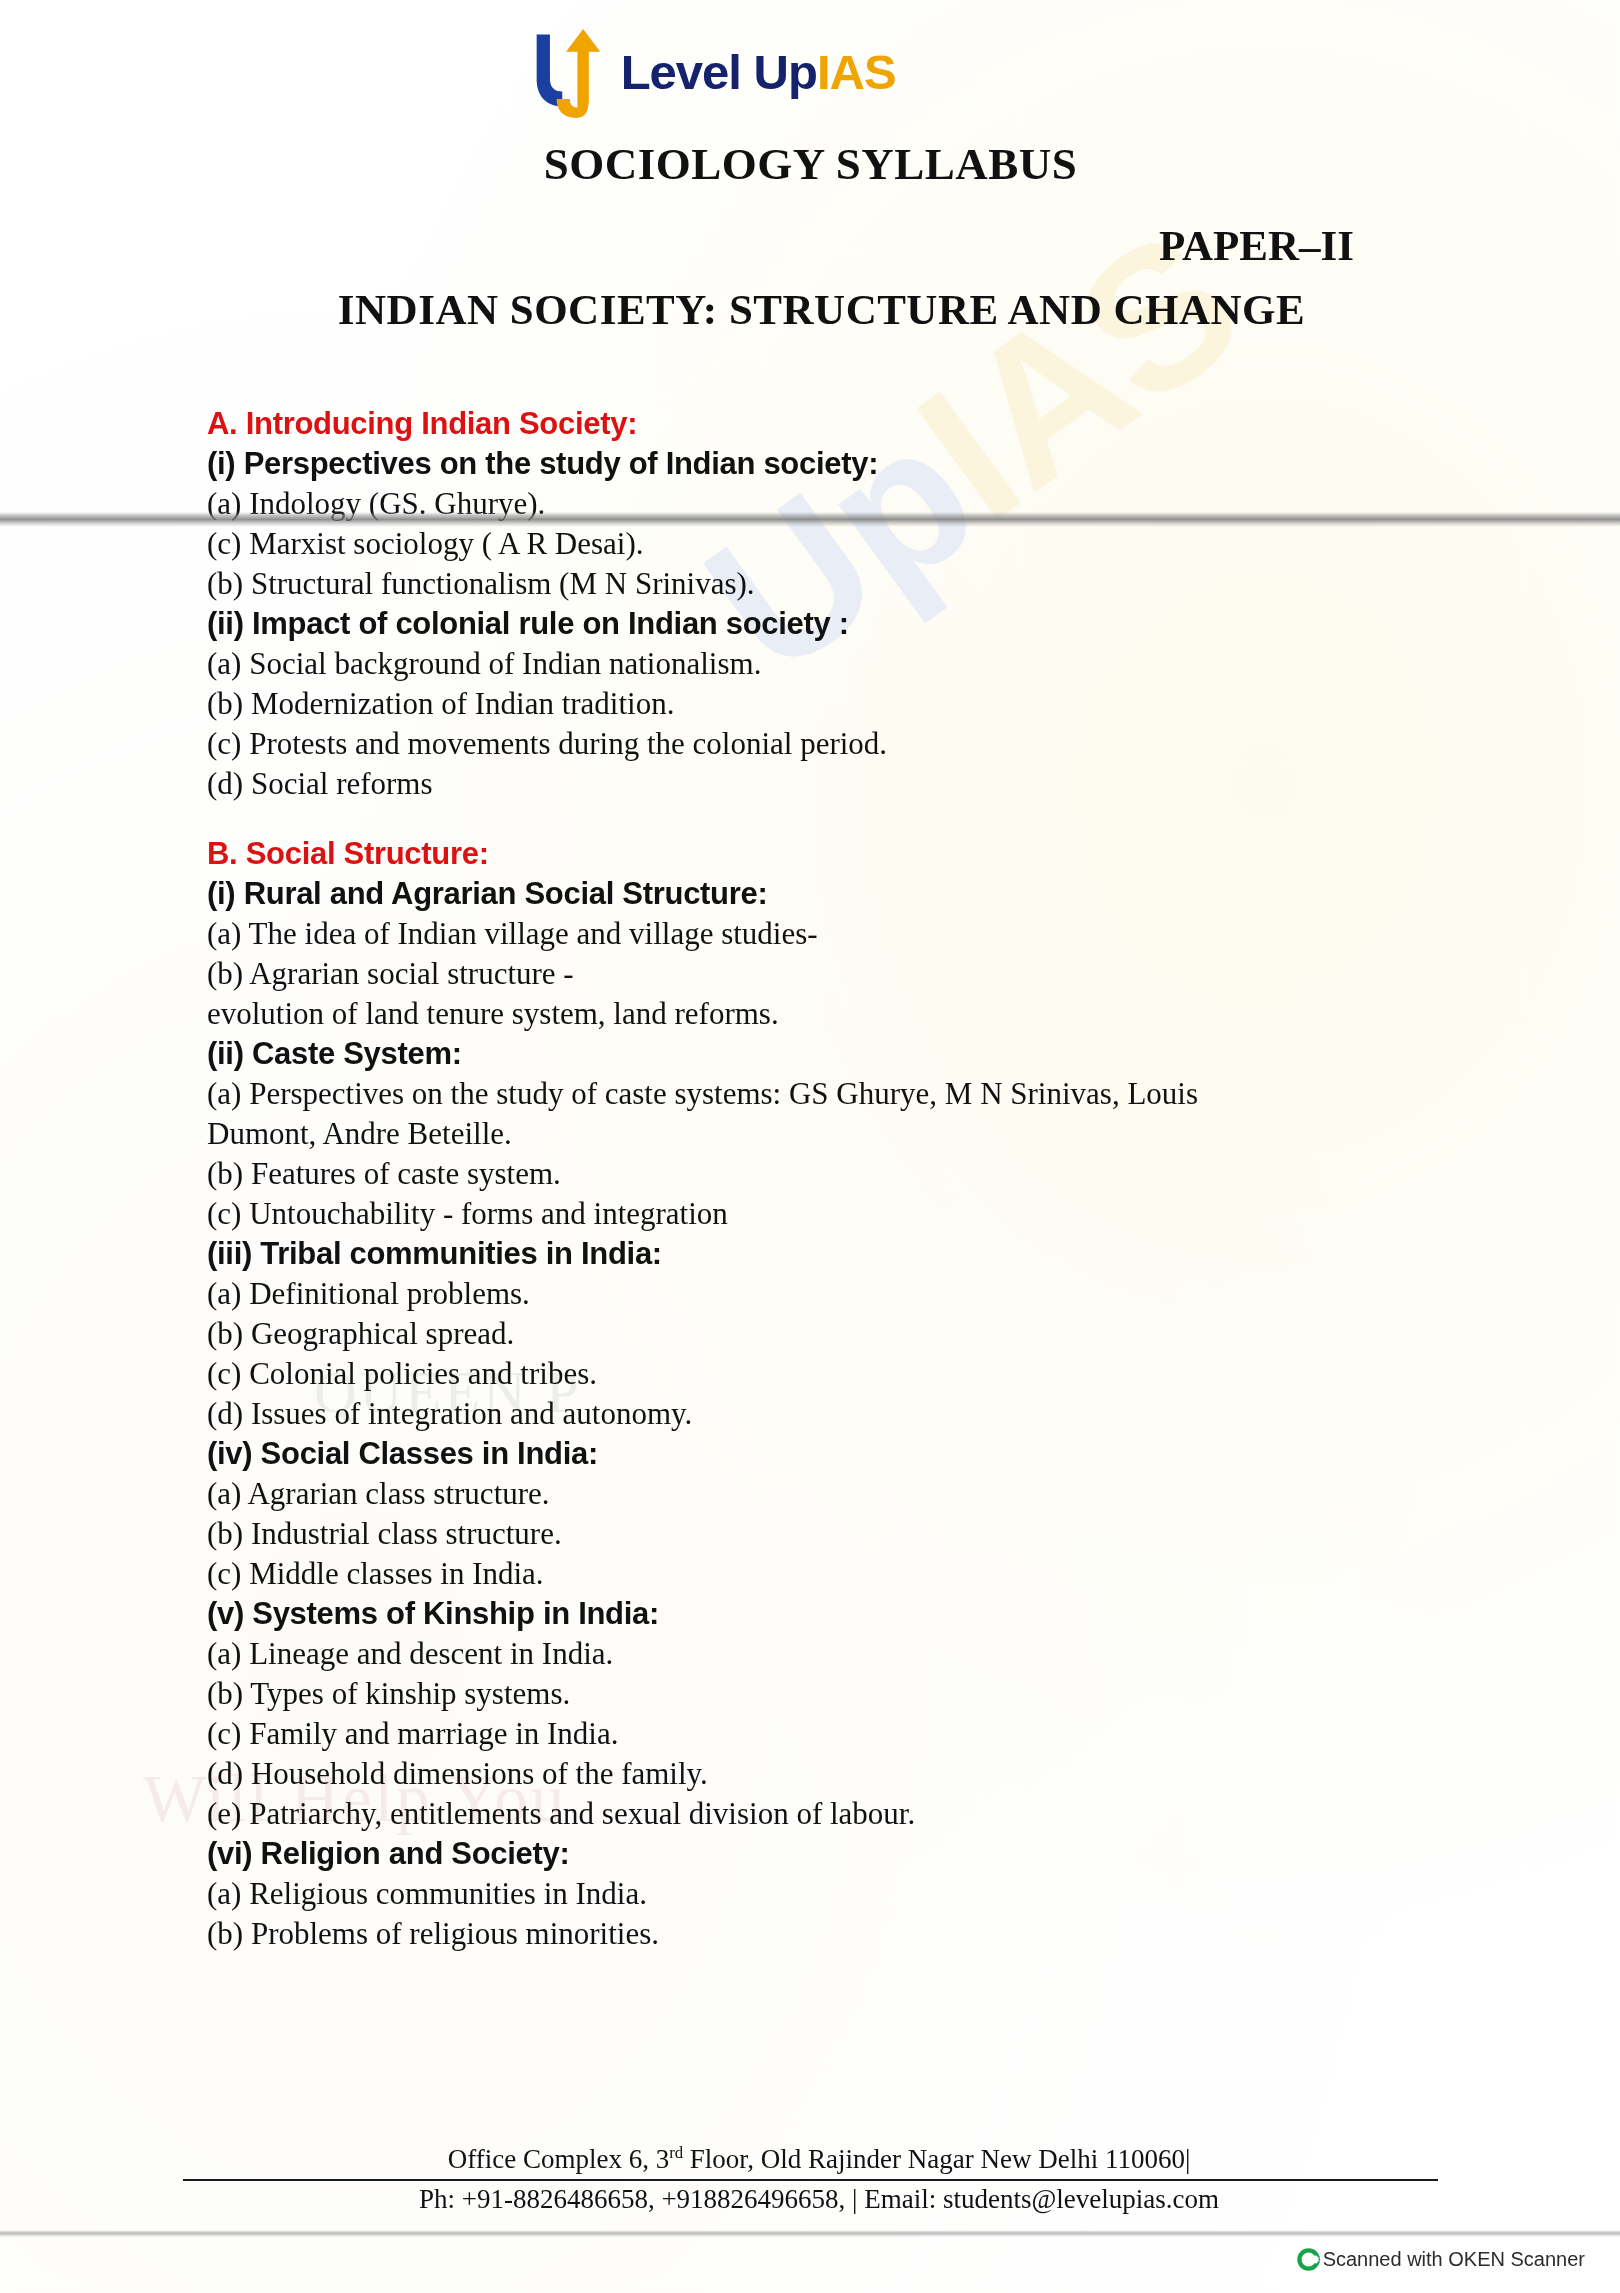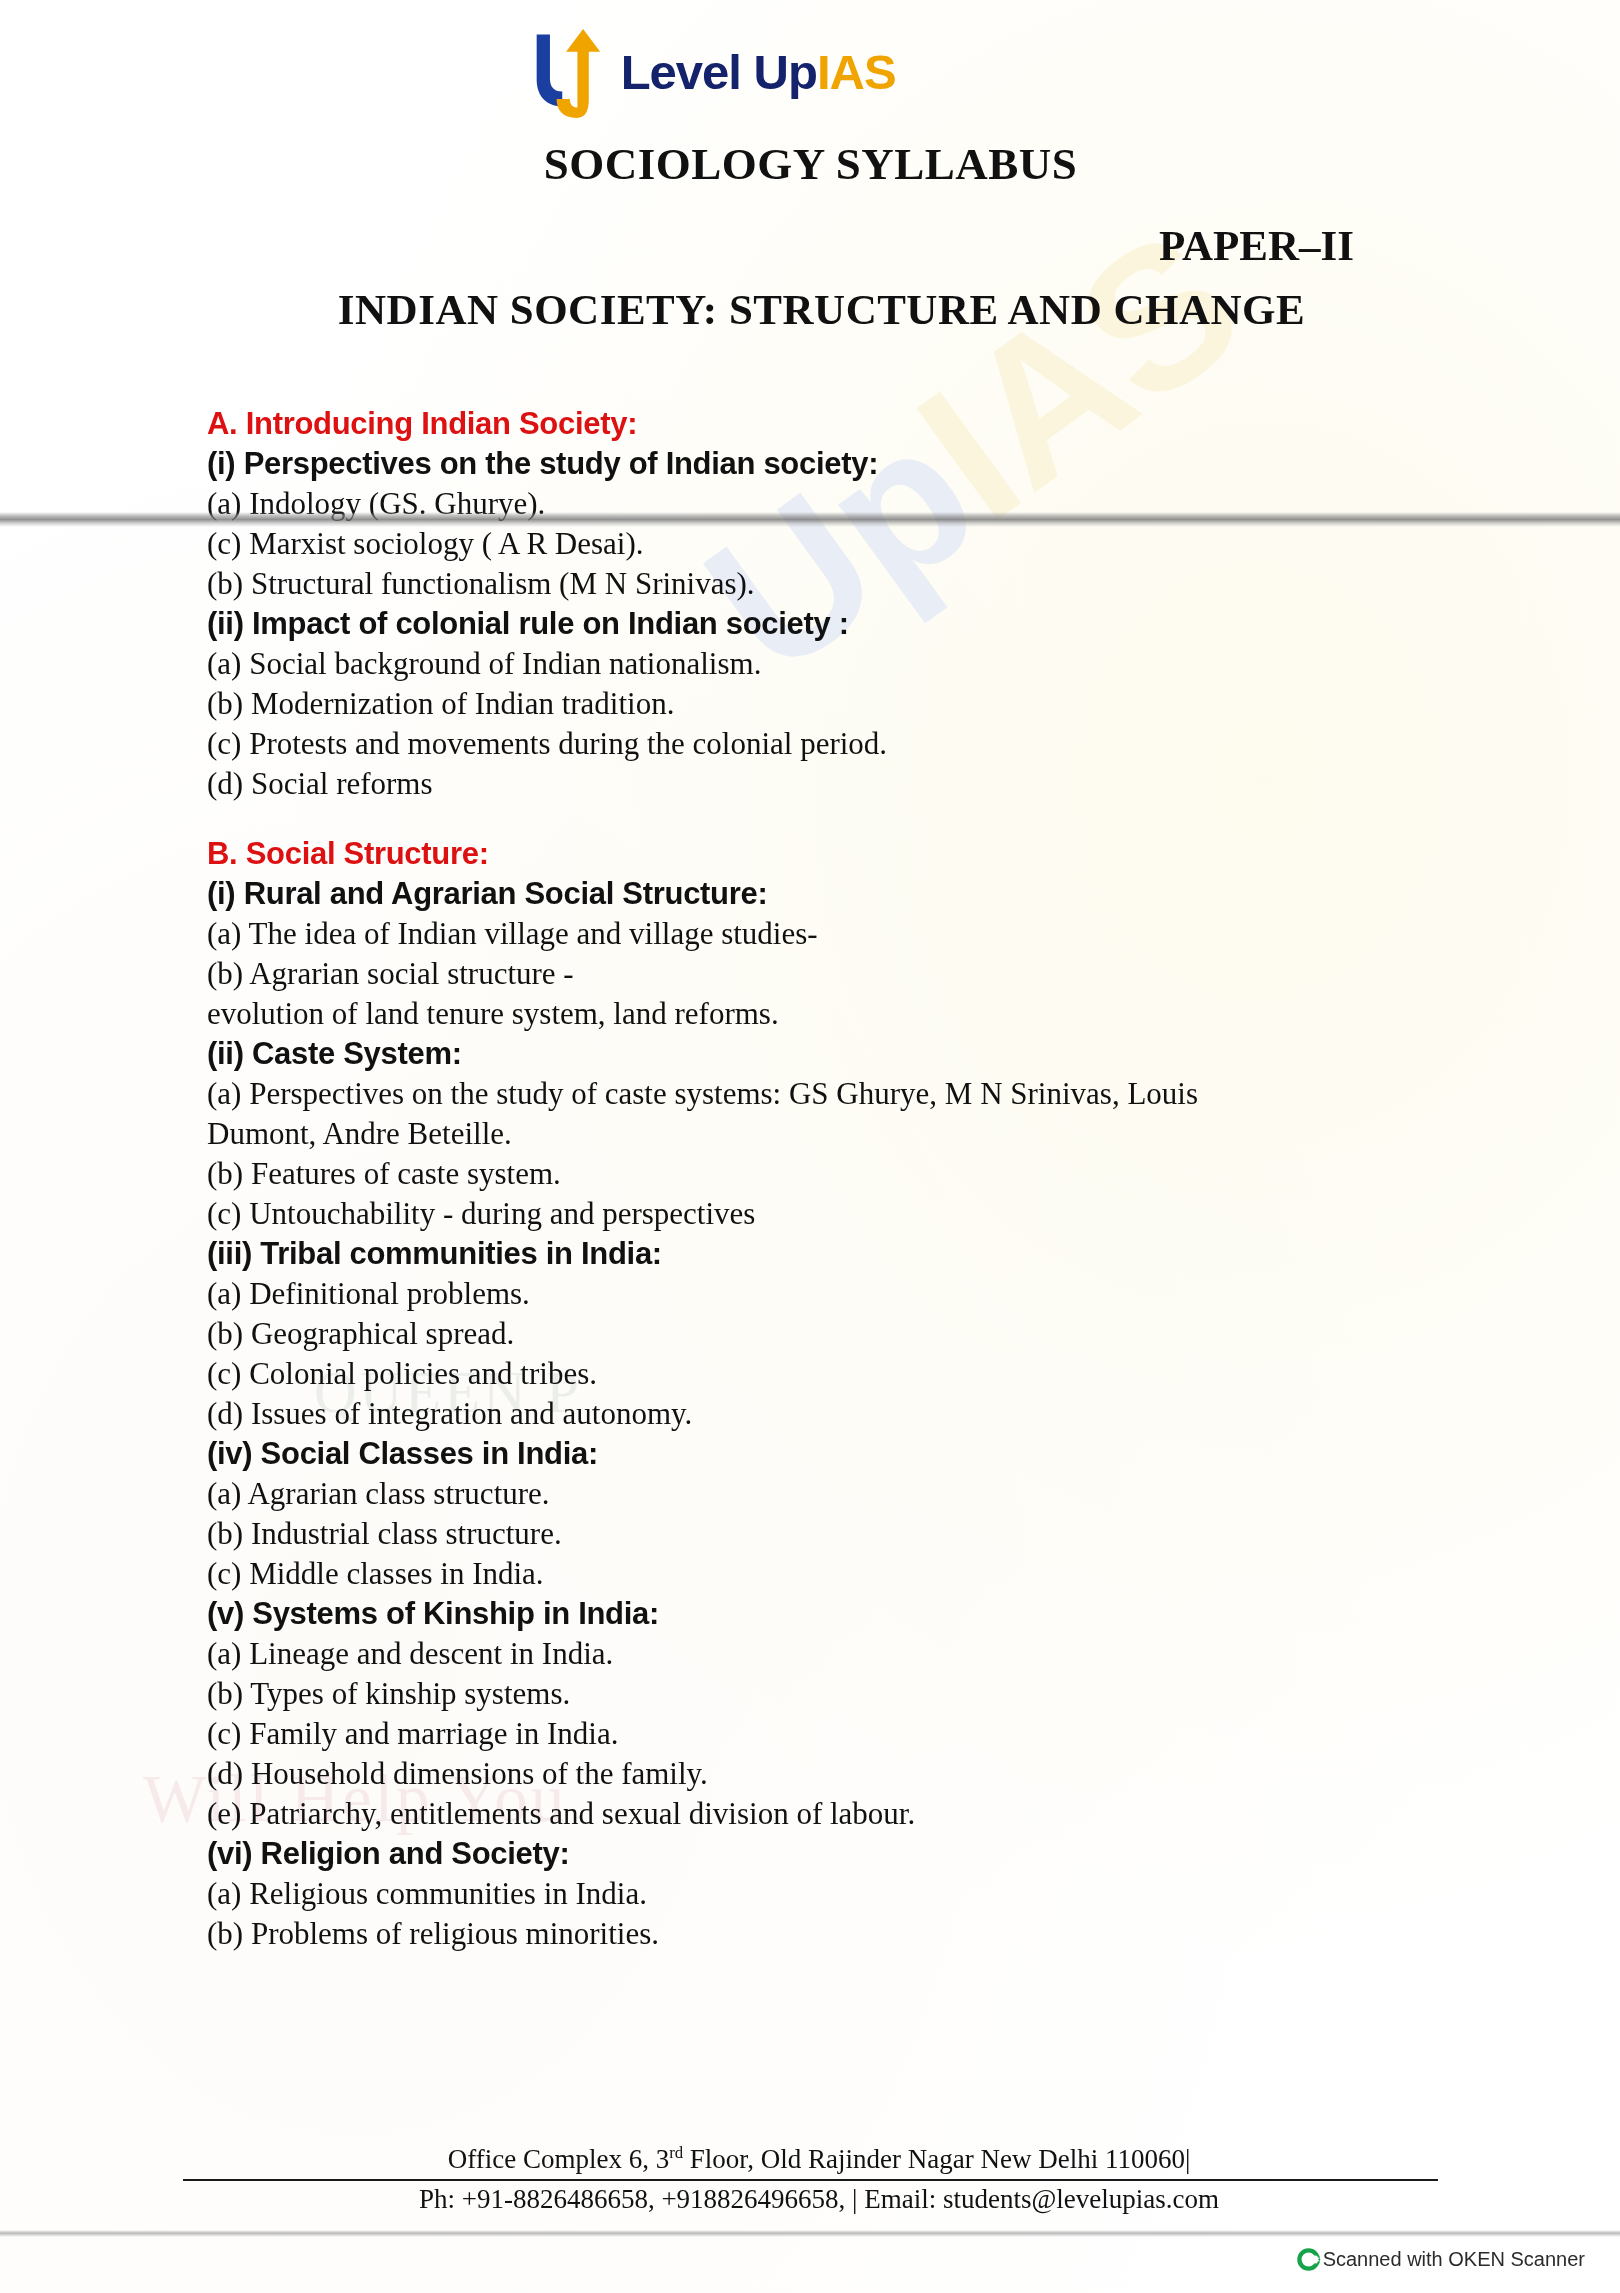--- a/index.html
+++ b/index.html
@@ -255,21 +255,21 @@
       <p class="item">(d) Social reforms</p>
       <div class="gap"></div>
       <p class="sec-title">B. Social Structure:</p>
       <p class="sub-title">(i) Rural and Agrarian Social Structure:</p>
       <p class="item">(a) The idea of Indian village and village studies-</p>
       <p class="item">(b) Agrarian social structure -</p>
       <p class="item">evolution of land tenure system,  land reforms.</p>
       <p class="sub-title">(ii) Caste System:</p>
       <p class="item wrap">(a) Perspectives on the study of caste systems: GS Ghurye, M N Srinivas, Louis Dumont, Andre Beteille.</p>
       <p class="item">(b) Features of caste system.</p>
-      <p class="item">(c) Untouchability - during and perspectives</p>
+      <p class="item">(c) Untouchability - forms and integration</p>
       <p class="sub-title">(iii) Tribal communities in India:</p>
       <p class="item">(a) Definitional problems.</p>
       <p class="item">(b) Geographical spread.</p>
       <p class="item">(c) Colonial policies and tribes.</p>
       <p class="item">(d) Issues of integration and autonomy.</p>
       <p class="sub-title">(iv) Social Classes in India:</p>
       <p class="item">(a) Agrarian class structure.</p>
       <p class="item">(b) Industrial class structure.</p>
       <p class="item">(c) Middle classes in India.</p>
       <p class="sub-title">(v) Systems of Kinship in India:</p>

